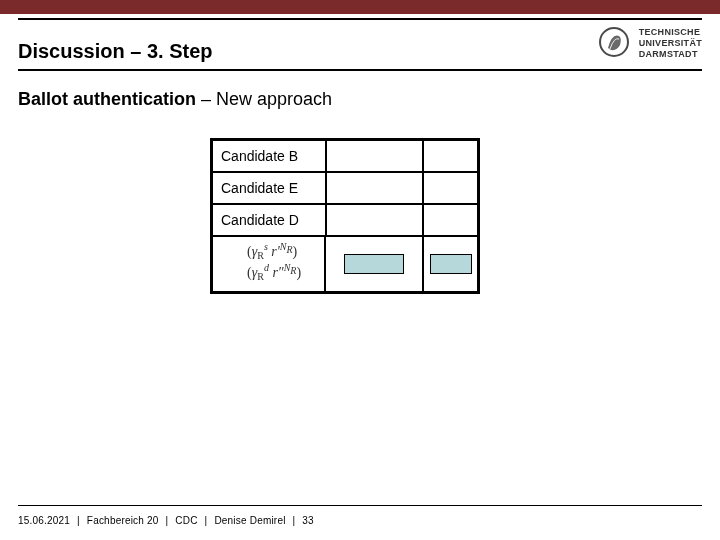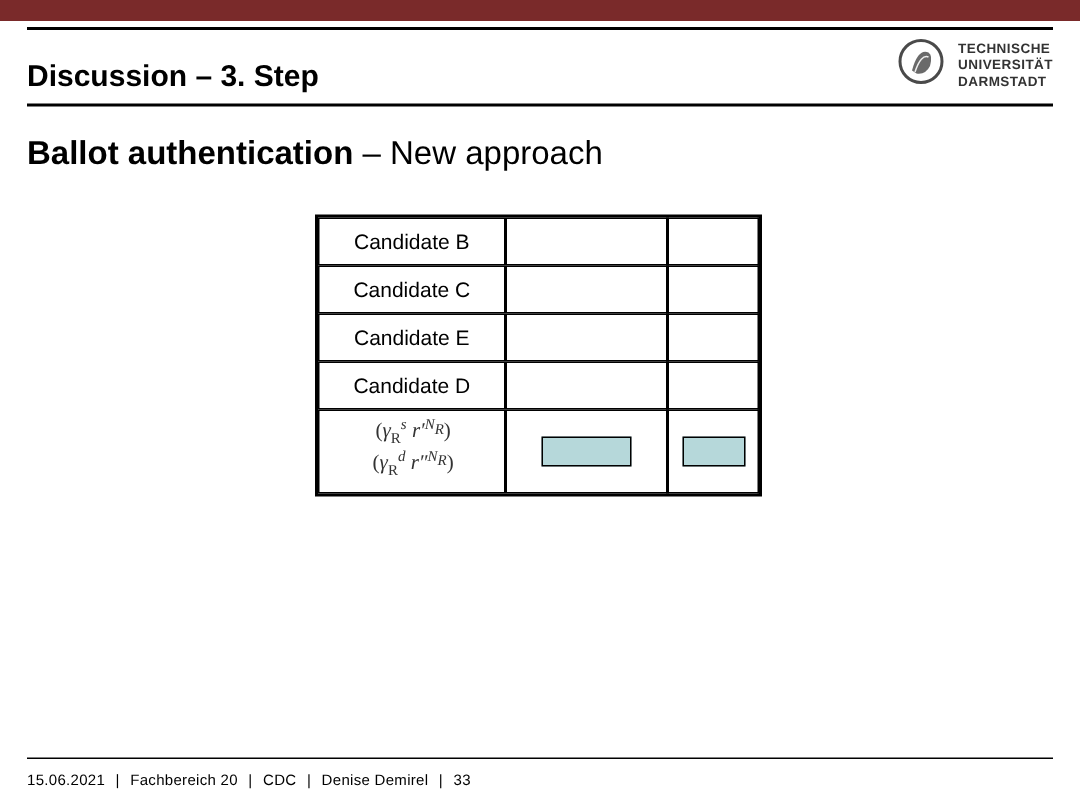--- a/index.html
+++ b/index.html
@@ -46,32 +46,31 @@
     color: #333;
     letter-spacing: 0.3px;
     font-weight: bold;
   }
   .rule-mid {
     height: 2px;
     background: #000;
     margin: 0 18px;
   }
   .section-title {
-    font-size: 22px;
+    font-size: 18px;
     padding: 18px 18px 6px 18px;
   }
   .section-title .bold { font-weight: bold; }
   .table-wrap {
     margin: 22px 0 0 210px;
     width: 306px;
   }
   .table-outer {
     border: 2px solid #000;
-    width: 298px;
-    text-align: center;
+    width: 270px;
   }
   .row {
     display: flex;
     width: 100%;
   }
   .row + .row { }
   .cell-name {
     border: 1px solid #000;
     border-right: 2px solid #000;
     width: 130px;
@@ -103,20 +102,21 @@
     border: 1px solid #000;
     width: 60px;
     height: 20px;
   }
   .chip.sm { width: 42px; }
   .formula {
     font-family: "Cambria Math", "Times New Roman", serif;
     font-size: 14px;
     line-height: 1.15;
     color: #333;
+    margin-left: 28px;
   }
   .formula .inner { display:block; padding-left:2px; }
   .it { font-style: italic; }
   .sub { font-size: 10px; vertical-align: sub; }
   .sup { font-size: 10px; vertical-align: super; }
   .footer-rule {
     position: absolute;
     bottom: 34px;
     left: 18px;
     right: 18px;
@@ -160,25 +160,20 @@
 <div class="rule-mid"></div>
 
 <div class="section-title">
   <span class="bold">Ballot authentication</span><span> – New approach</span>
 </div>
 
 <div class="table-wrap">
   <div class="table-outer">
     <div class="row">
       <div class="cell-name">Candidate B</div>
-      <div class="cell-mid"></div>
-      <div class="cell-right"></div>
-    </div>
-    <div class="row">
-      <div class="cell-name">Candidate C</div>
       <div class="cell-mid"></div>
       <div class="cell-right"></div>
     </div>
     <div class="row">
       <div class="cell-name">Candidate E</div>
       <div class="cell-mid"></div>
       <div class="cell-right"></div>
     </div>
     <div class="row">
       <div class="cell-name">Candidate D</div>

